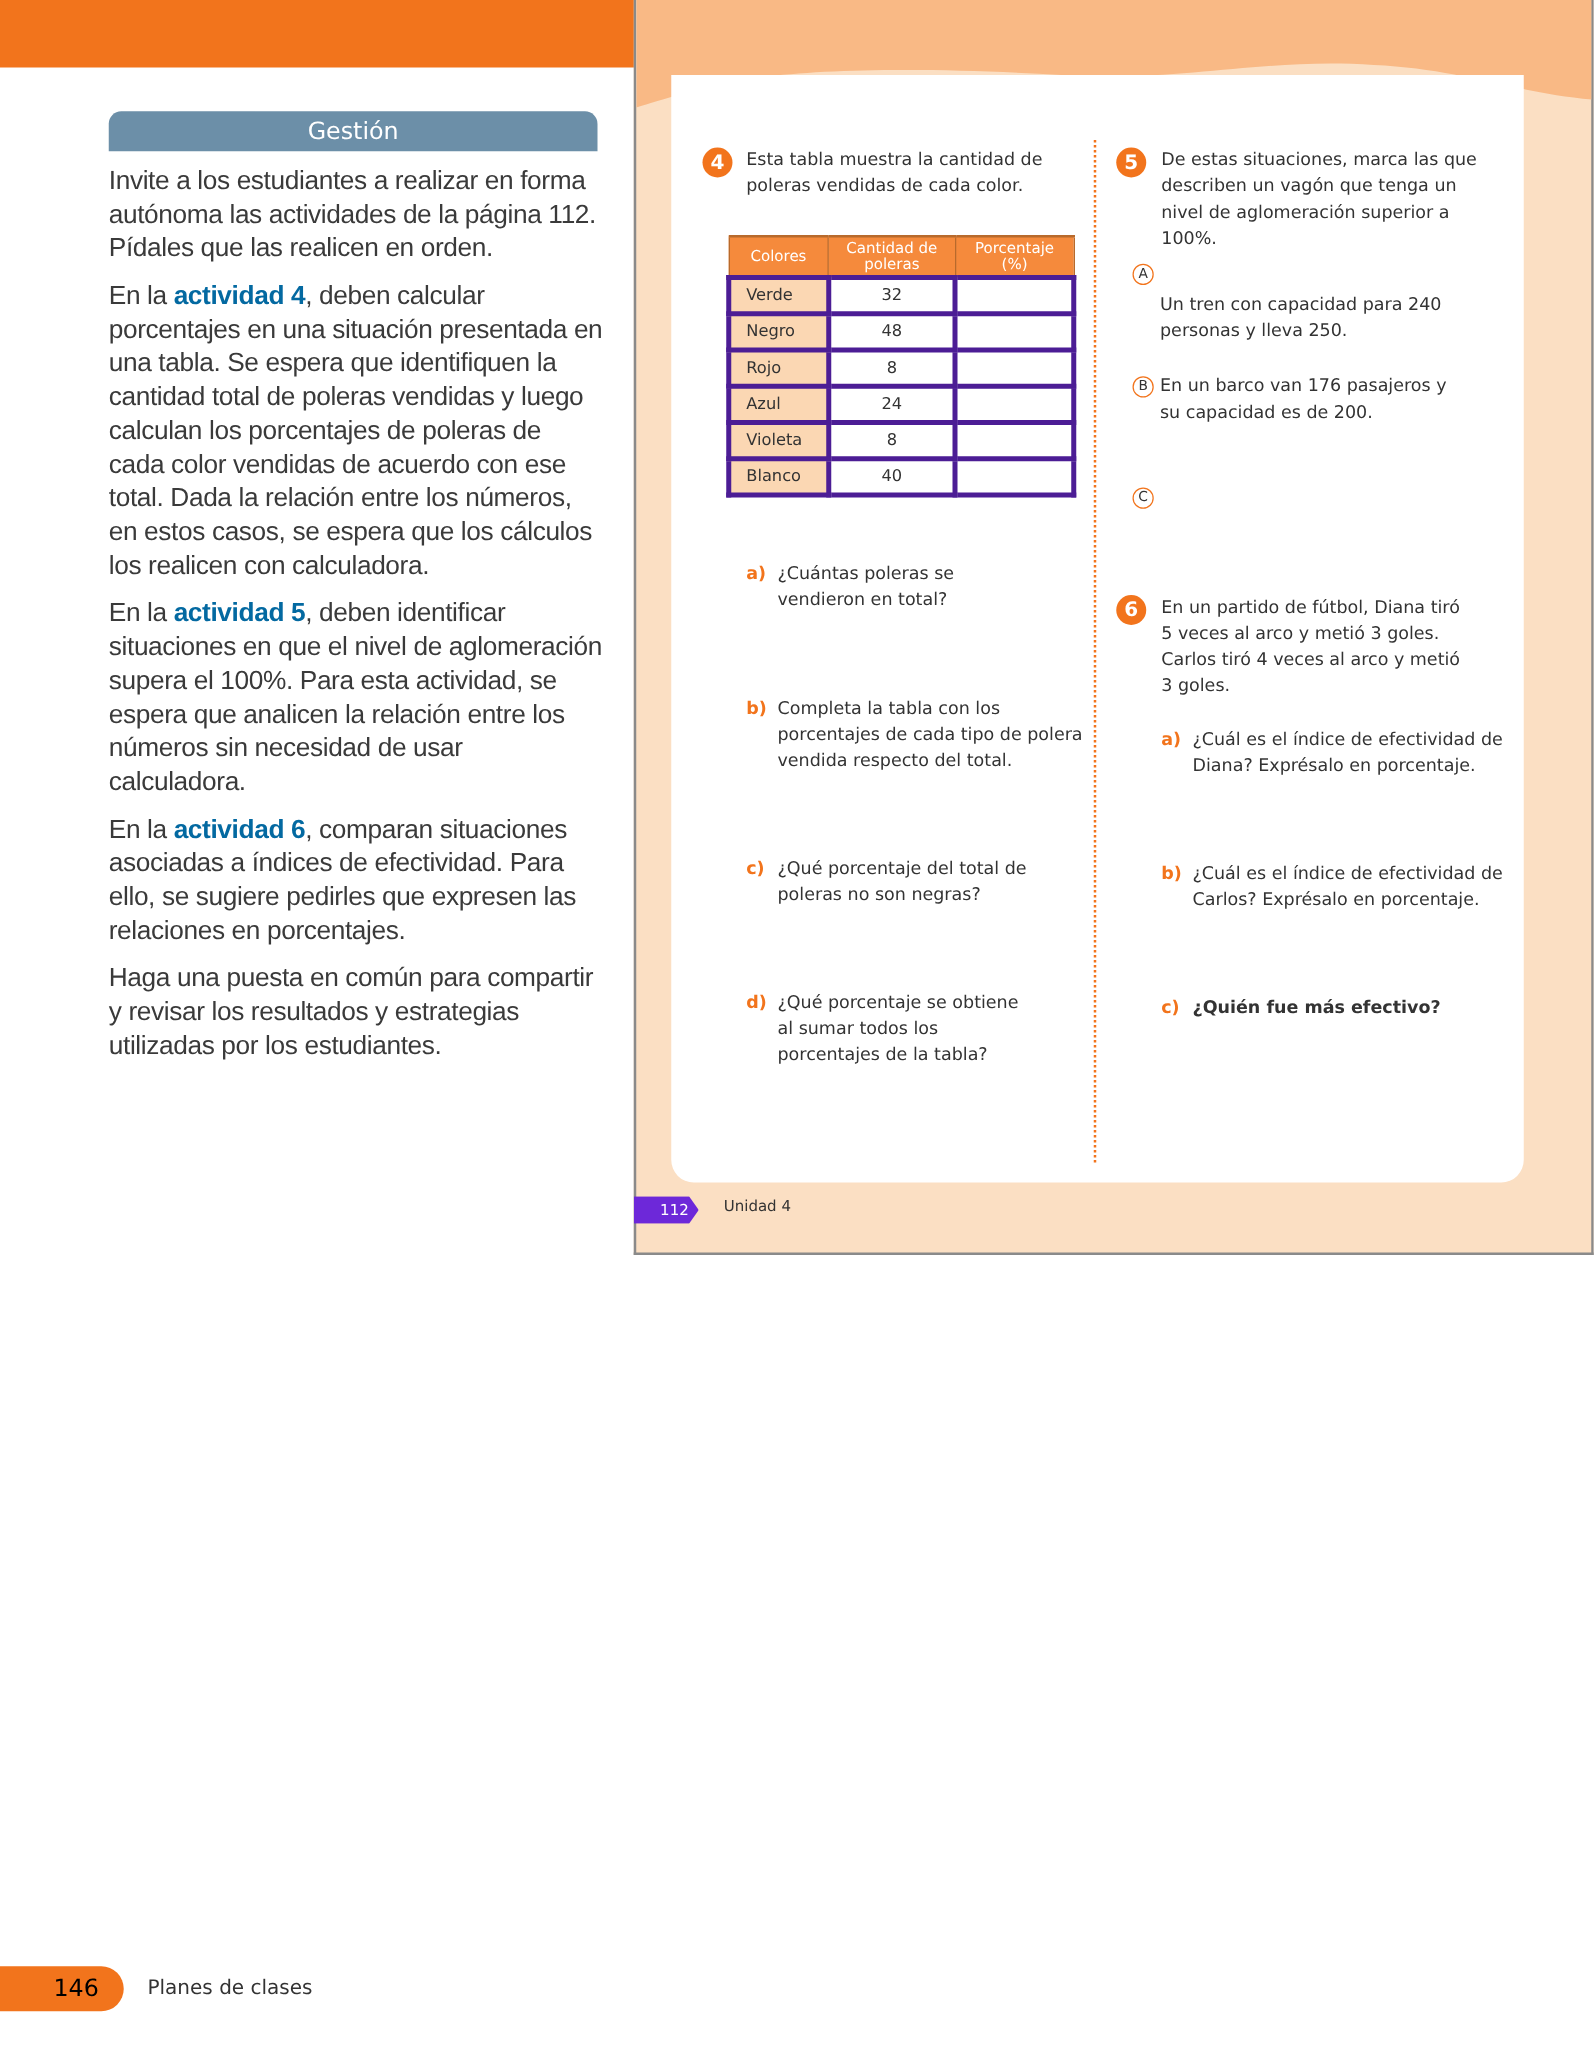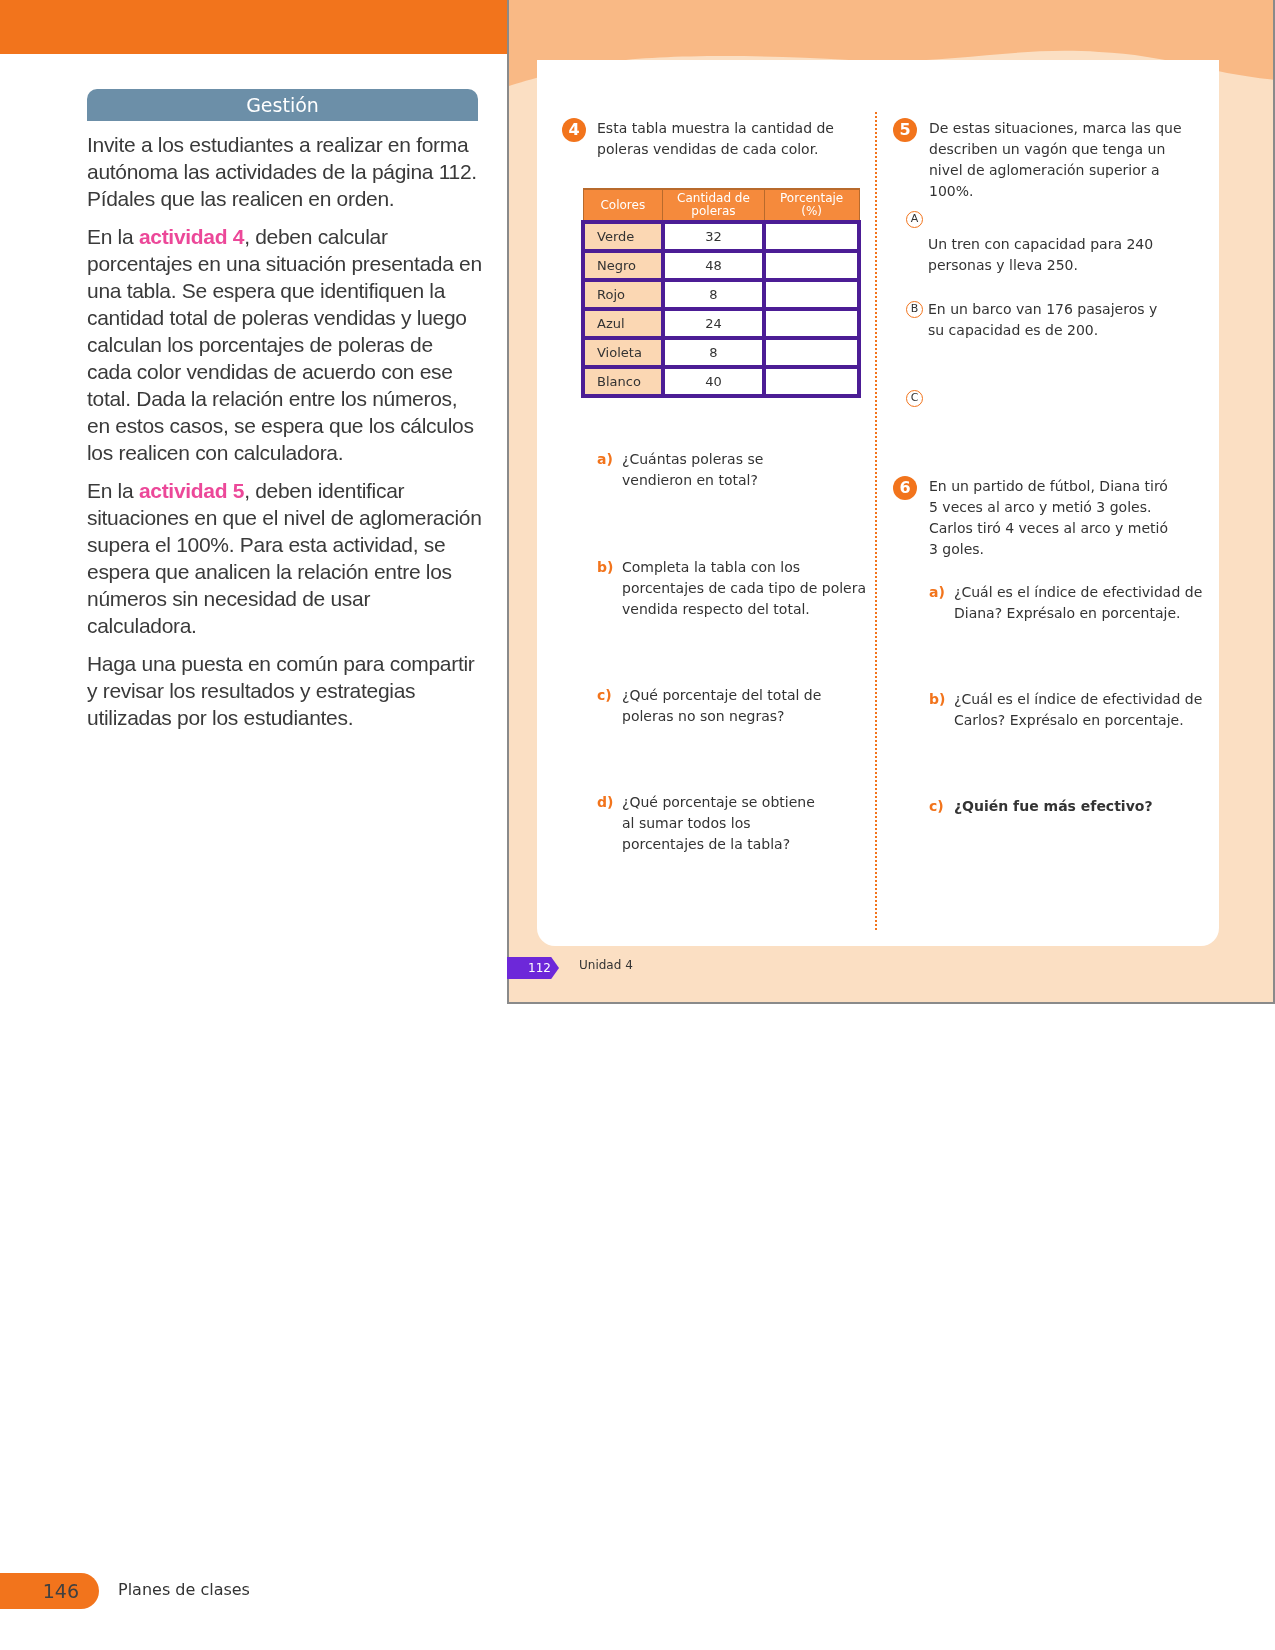--- a/index.html
+++ b/index.html
@@ -11,21 +11,21 @@
   
   .gestion-header {
     position: absolute; left: 87px; top: 89px; width: 391px; height: 32px;
     background: #6c8fa8; border-radius: 10px 10px 0 0;
     color: #ffffff; font-family: "DejaVu Sans", sans-serif; font-size: 19px;
     text-align: center; line-height: 32px;
   }
   .guide { position: absolute; left: 87px; top: 131px; width: 395px;
     font-family: "Liberation Sans", sans-serif; font-size: 21px; line-height: 27px; color: #3a3a3a; letter-spacing: -0.3px; }
   .guide p { margin-bottom: 11px; }
-  .guide b { color: #ec4899; }
+  .guide b { color: #0369a1; }
 
   
   .page-thumb {
     position: absolute; left: 507px; top: 0; width: 768px; height: 1004px;
     background: #fbdfc3; border-left: 2px solid #8a8a8a; border-bottom: 2px solid #8a8a8a; border-right: 2px solid #8a8a8a;
     overflow: hidden;
   }
   .wave { position: absolute; left: 0; top: 0; width: 768px; height: 120px; }
   .content-card {
     position: absolute; left: 28px; top: 60px; width: 682px; height: 886px;
@@ -60,34 +60,35 @@
 
   .thumb-footer-tab {
     position: absolute; left: 507px; top: 957px; width: 52px; height: 22px; background: #6d28d9;
     color: #fff; font-family: "DejaVu Sans", sans-serif; font-size: 12px; line-height: 22px; text-align: right; padding-right: 8px;
     clip-path: polygon(0 0, 85% 0, 100% 50%, 85% 100%, 0 100%);
   }
   .thumb-footer-label { position: absolute; left: 579px; top: 958px; font-family: "DejaVu Sans", sans-serif; font-size: 12px; color: #333; }
 
   .page-tab {
     position: absolute; left: 0; top: 1573px; width: 99px; height: 36px; background: #f2741c; border-radius: 0 18px 18px 0;
-    color: #404040; font-family: "DejaVu Sans", sans-serif; font-size: 19px; line-height: 36px; text-align: right; padding-right: 20px;
+    color: #000000; font-family: "DejaVu Sans", sans-serif; font-size: 19px; line-height: 36px; text-align: right; padding-right: 20px;
   }
   .page-section { position: absolute; left: 118px; top: 1580px; font-family: "DejaVu Sans", sans-serif; font-size: 16px; color: #333; }
 </style>
 </head>
 <body>
 
 <div class="top-band"></div>
 
 <div class="gestion-header">Gestión</div>
 <div class="guide">
   <p><span>Invite a los estudiantes a realizar en forma autónoma las actividades de la página 112. Pídales que las realicen en orden.</span></p>
   <p><span>En la </span><b>actividad 4</b><span>, deben calcular porcentajes en una situación presentada en una tabla. Se espera que identifiquen la cantidad total de poleras vendidas y luego calculan los porcentajes de poleras de cada color vendidas de acuerdo con ese total. Dada la relación entre los números, en estos casos, se espera que los cálculos los realicen con calculadora.</span></p>
   <p><span>En la </span><b>actividad 5</b><span>, deben identificar situaciones en que el nivel de aglomeración supera el 100%. Para esta actividad, se espera que analicen la relación entre los números sin necesidad de usar calculadora.</span></p>
+  <p><span>En la </span><b>actividad 6</b><span>, comparan situaciones asociadas a índices de efectividad. Para ello, se sugiere pedirles que expresen las relaciones en porcentajes.</span></p>
   <p><span>Haga una puesta en común para compartir y revisar los resultados y estrategias utilizadas por los estudiantes.</span></p>
 </div>
 
 <div class="page-thumb">
   <svg class="wave" viewBox="0 0 768 120" preserveAspectRatio="none">
     <path d="M0,0 H768 V80 C700,74 660,55 590,52 C500,46 440,66 340,60 C240,54 150,55 100,62 C50,70 20,80 0,86 Z" fill="#f9b985"></path>
   </svg>
   <div class="content-card"></div>
 </div>
 

